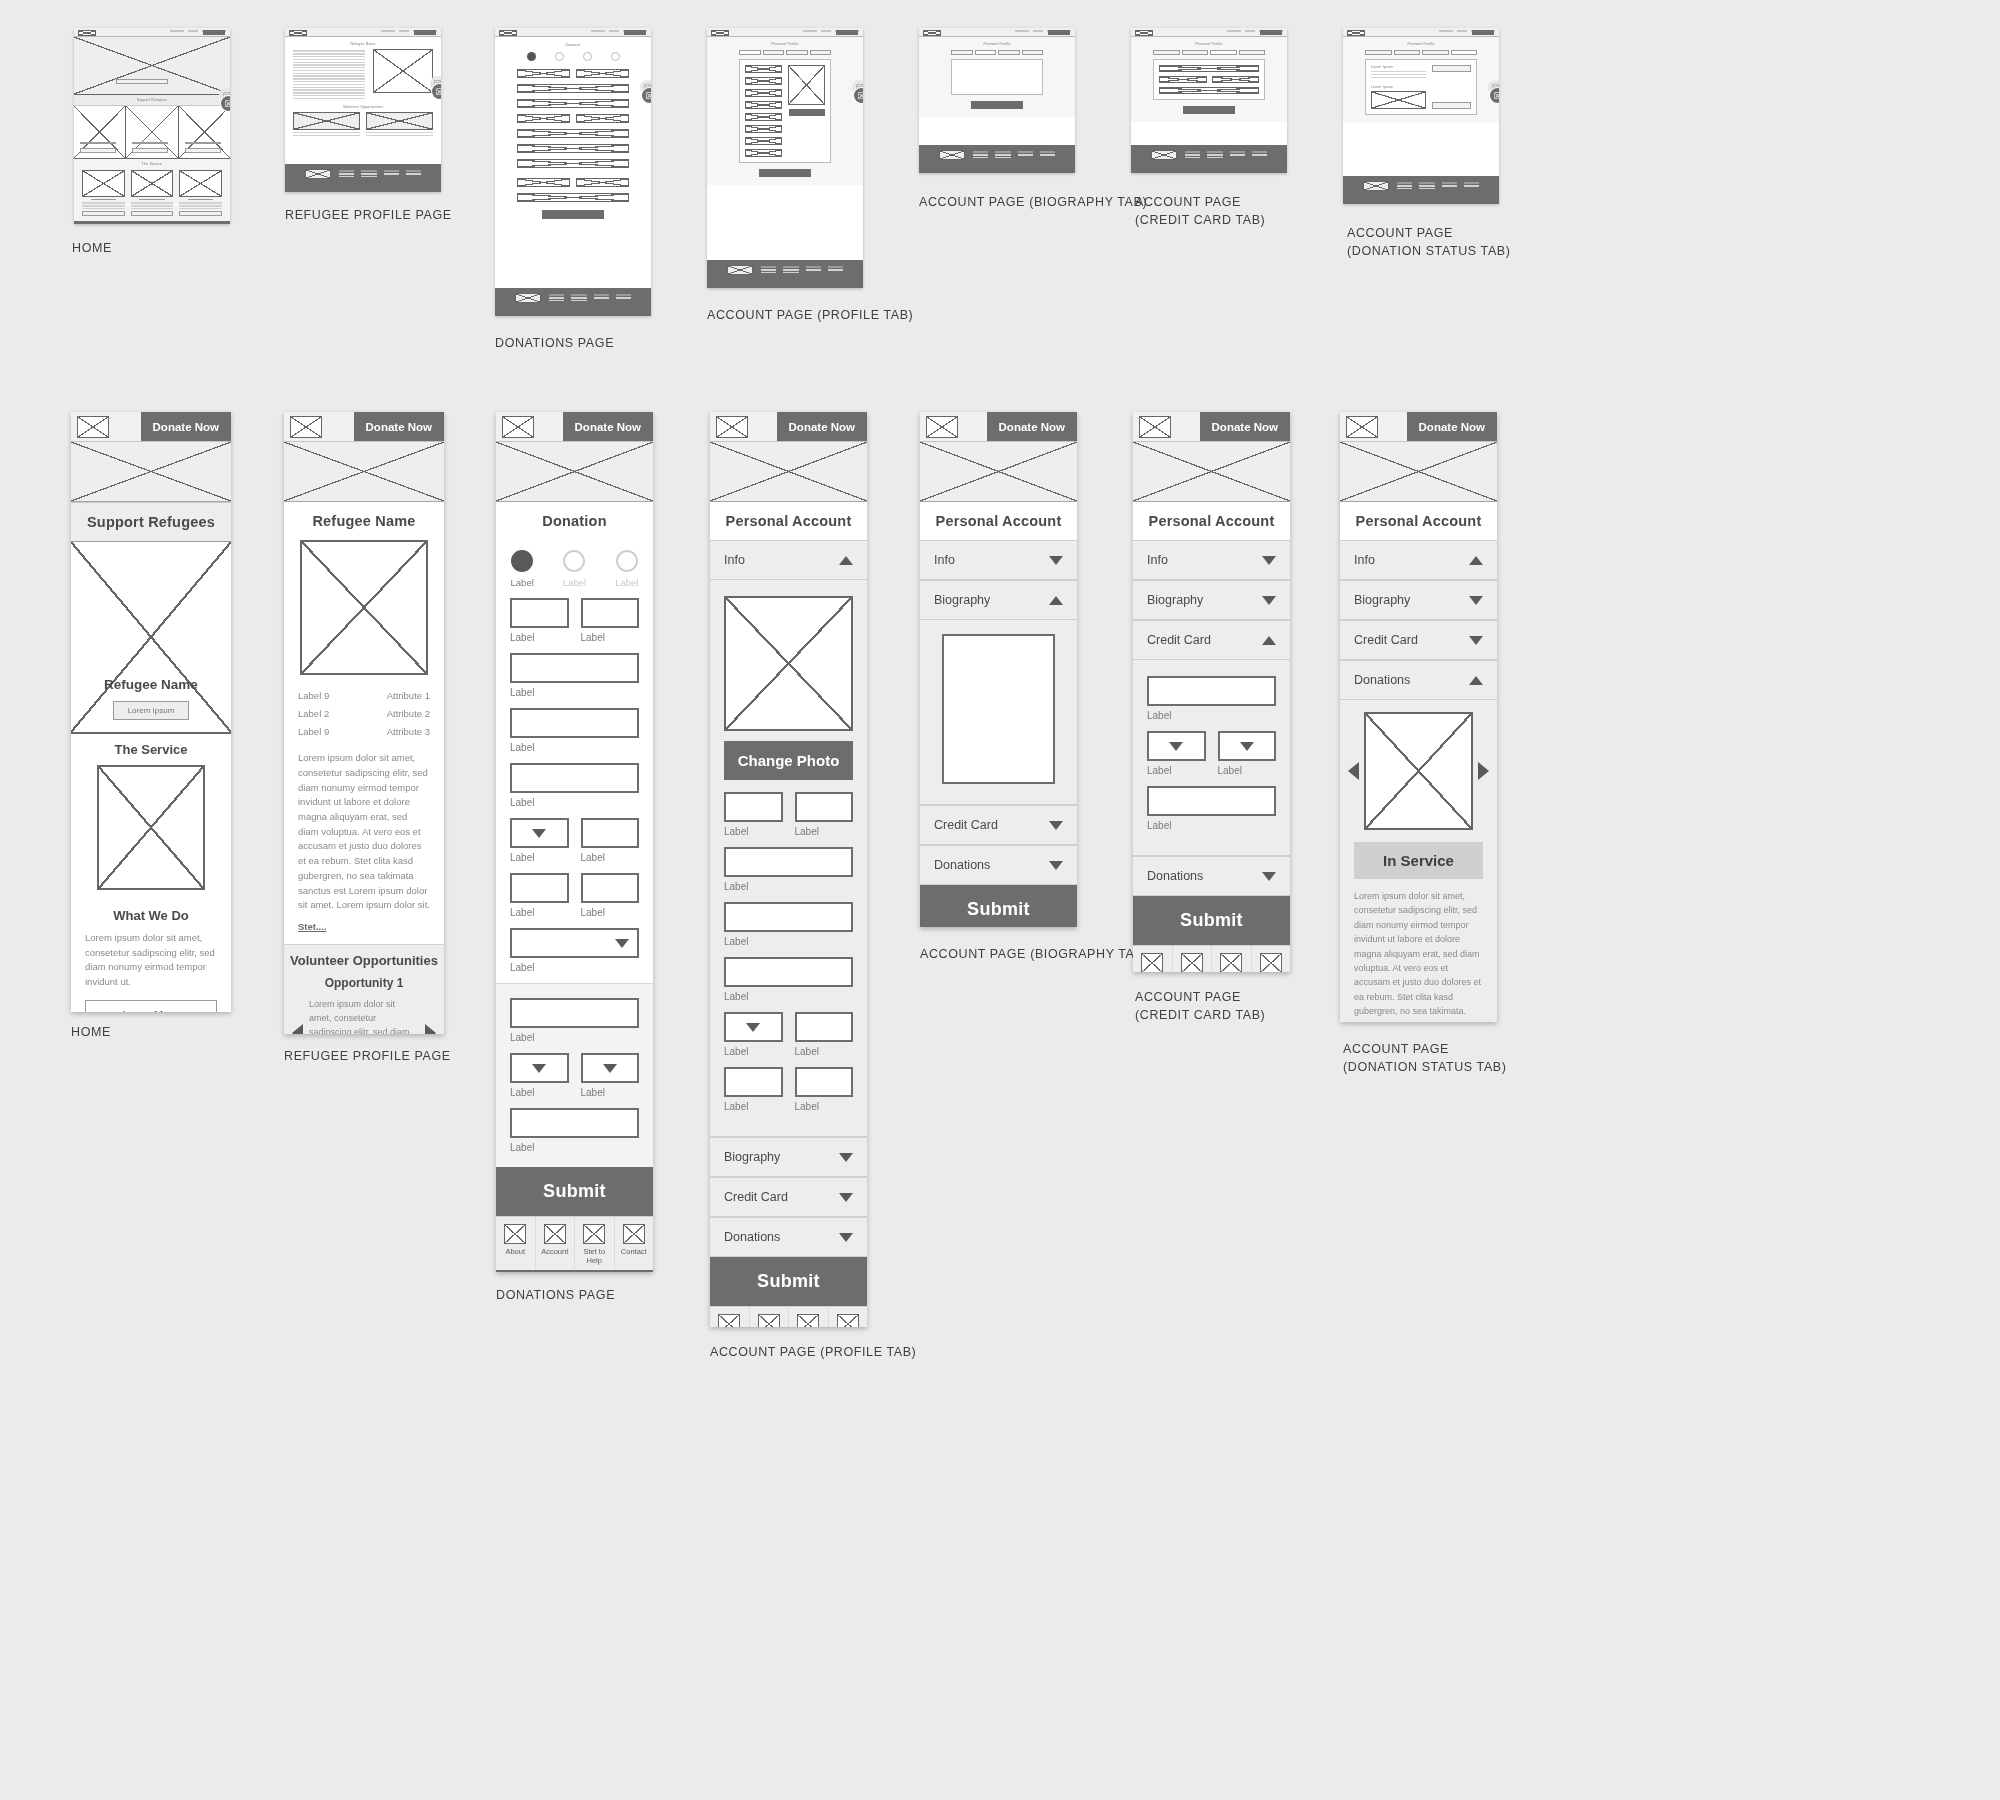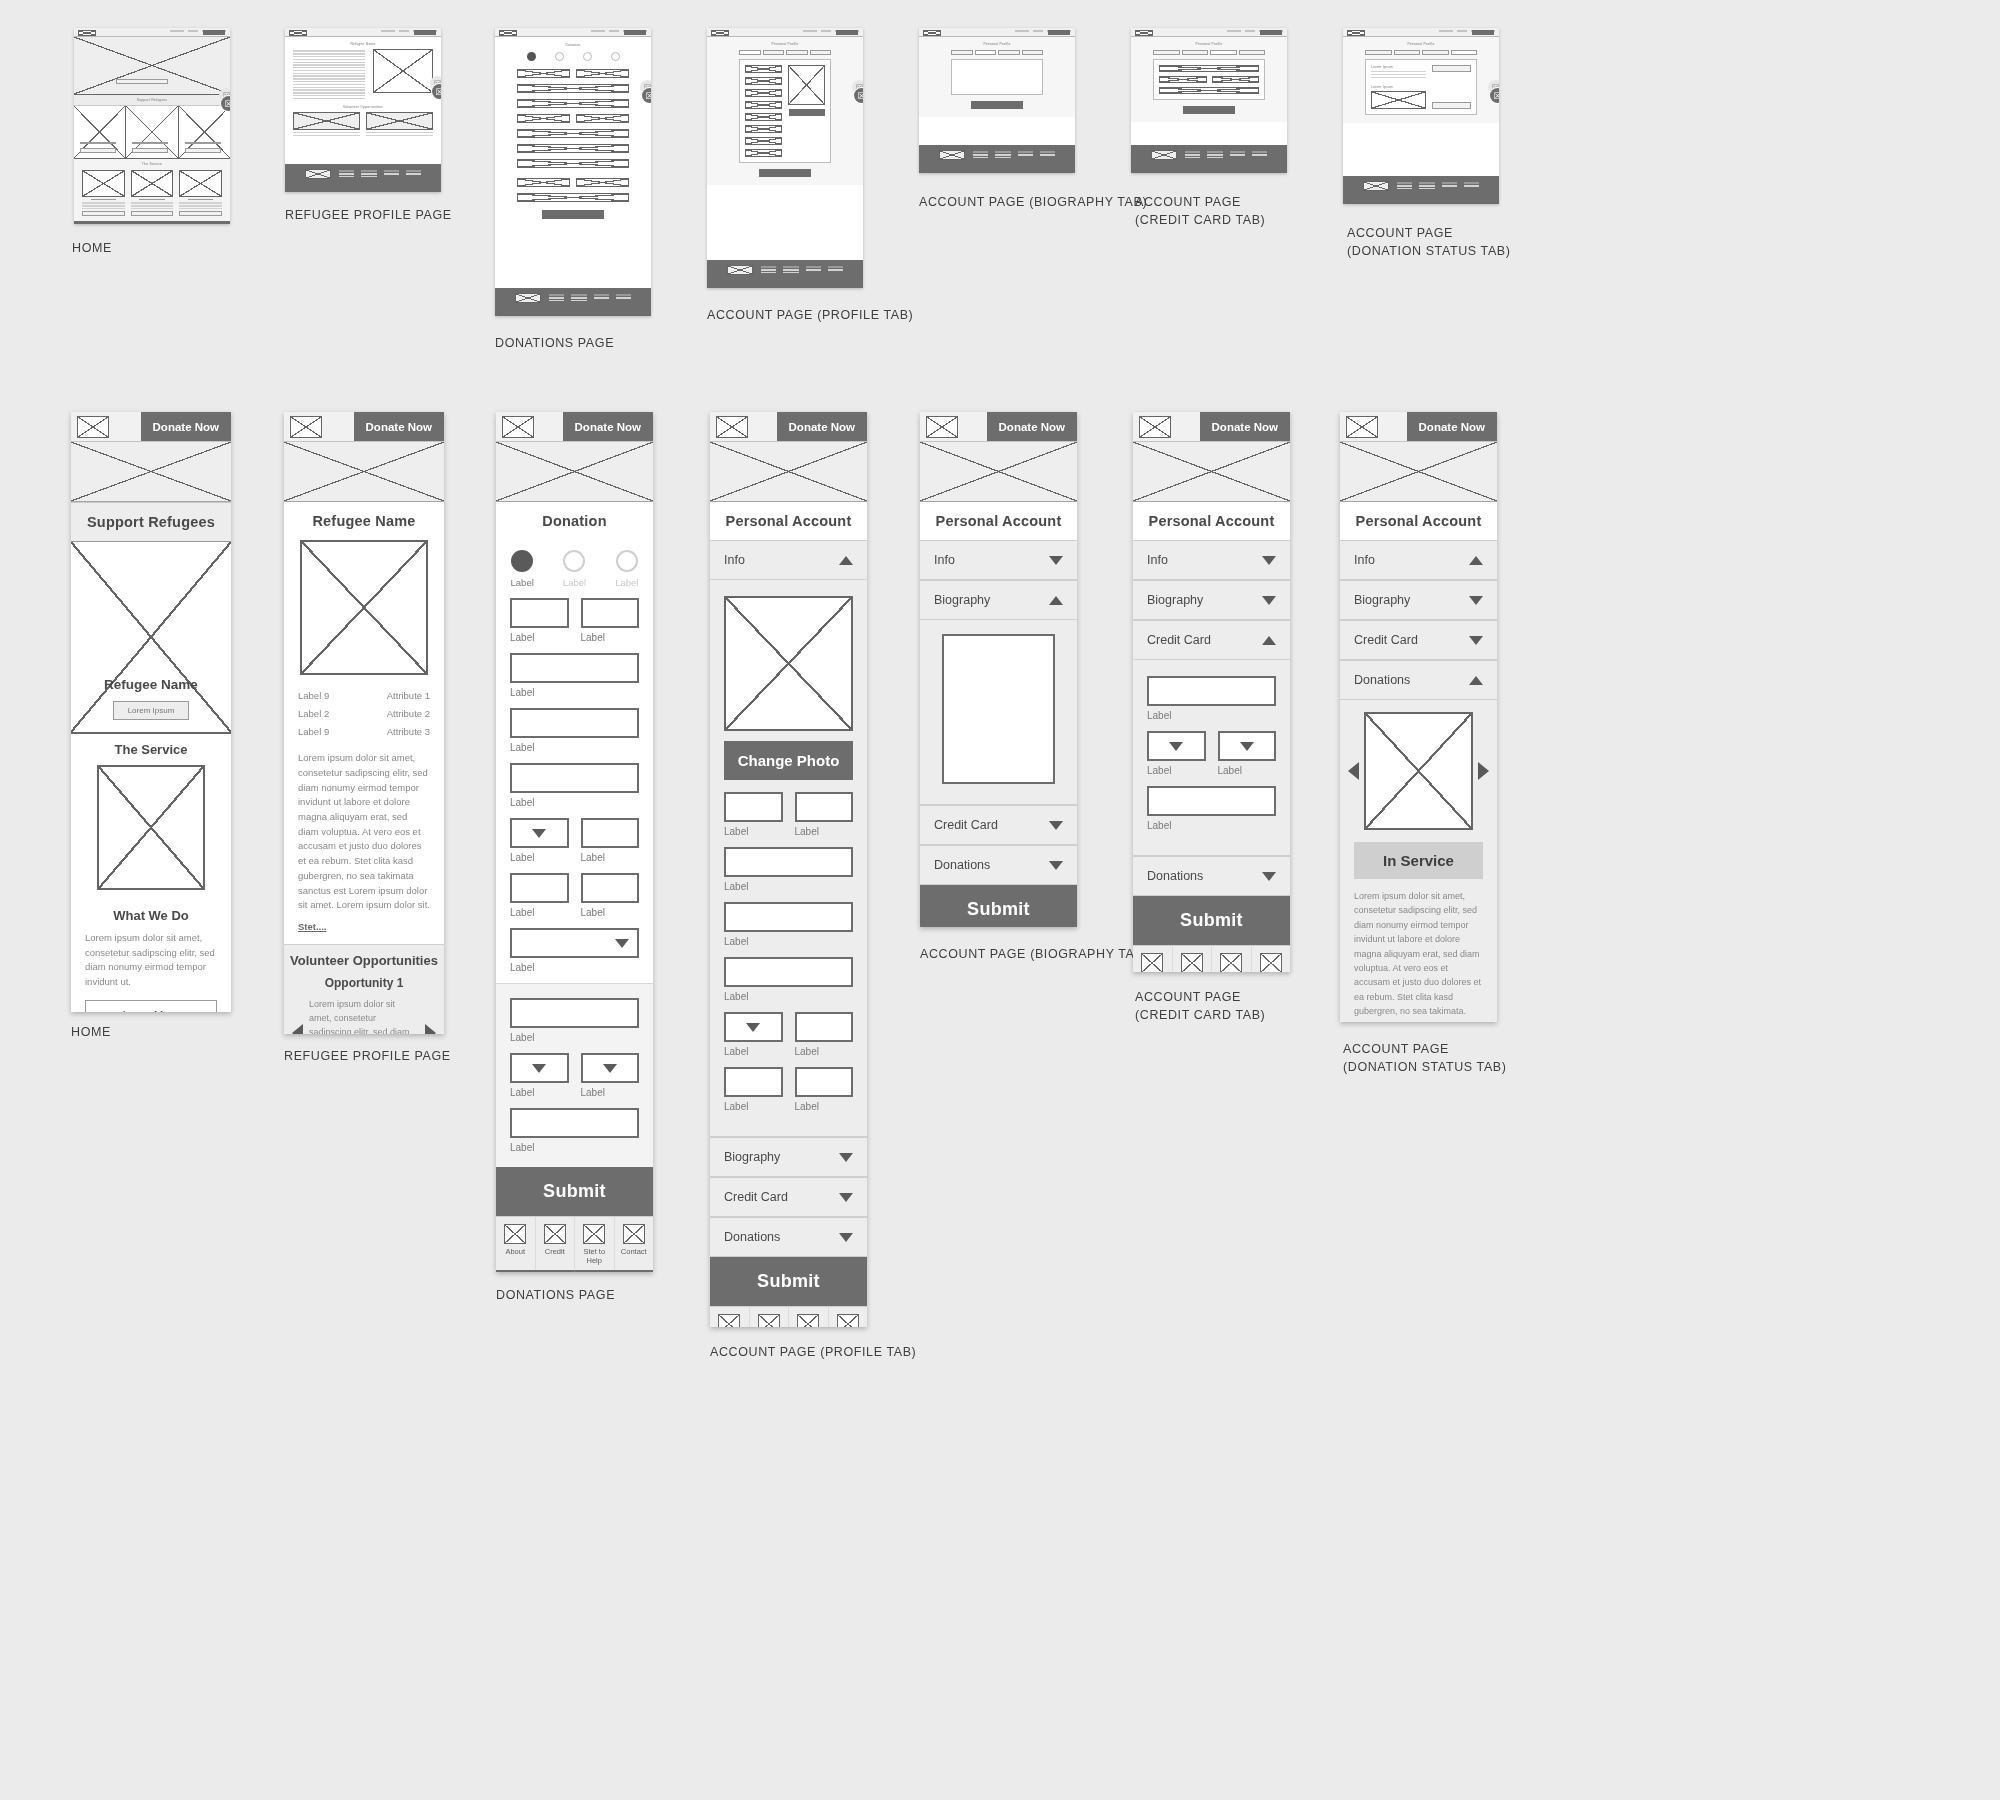--- a/index.html
+++ b/index.html
@@ -755,21 +755,21 @@
         <div class="flbl">Label</div>
     </div>
     <div class="m-submit">Submit</div>
     <div class="m-navrow">
       <div class="cell">
           <div class="xbox ico"></div>
           <div class="lbl">About</div>
         </div>
       <div class="cell">
           <div class="xbox ico"></div>
-          <div class="lbl">Credit</div>
+          <div class="lbl">Account</div>
         </div>
       <div class="cell">
           <div class="xbox ico"></div>
           <div class="lbl">Stet to Help</div>
         </div>
       <div class="cell">
           <div class="xbox ico"></div>
           <div class="lbl">Contact</div>
         </div>
     </div>

